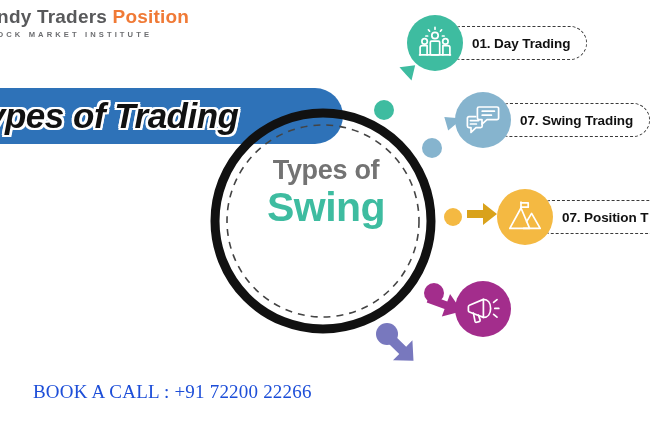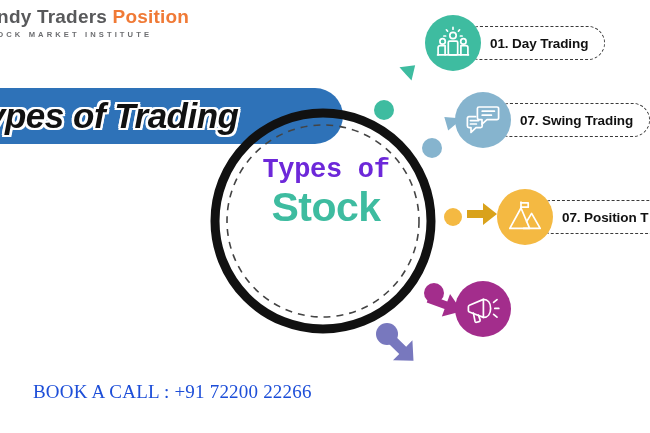--- a/index.html
+++ b/index.html
@@ -49,22 +49,22 @@
 
   
   #ring-wrap{position:absolute;left:198px;top:96px;width:250px;height:250px;}
   #ring-wrap svg{display:block;}
 
   #center-text{
     position:absolute;left:238px;top:155px;width:176px;
     text-align:center;pointer-events:none;
   }
   #center-text .l1{
-    font-family:Liberation Mono, monospace;
-    font-size:27px;font-weight:bold;color:#6d28d9;line-height:30px;
+    font-family:Liberation Sans, sans-serif;
+    font-size:27px;font-weight:bold;color:#737373;line-height:30px;
     letter-spacing:-.3px;
   }
   #center-text .l2{
     font-family:"Liberation Sans",sans-serif;
     font-size:41px;font-weight:bold;color:#3EBCA0;line-height:44px;
     letter-spacing:-.5px;
   }
   #center-text .l3{
     font-family:"Liberation Sans",sans-serif;
     font-size:25px;font-weight:bold;color:#111;line-height:30px;
@@ -88,21 +88,21 @@
     background:transparent;
     position:relative;z-index:2;
     box-sizing:border-box;
   }
   .pill .ptxt{
     font-family:"Liberation Sans",sans-serif;
     font-size:13.5px;font-weight:bold;color:#111;
     white-space:nowrap;letter-spacing:-.1px;
   }
 
-  #item0{left:425px;top:15px;align-items:center;}
+  #item0{left:407px;top:15px;align-items:center;}
   #item1{left:455px;top:92px;}
   #item2{left:497px;top:189px;}
   #item3{left:455px;top:281px;}
   #item4{left:413px;top:362px;}
 
   
   .arrow{position:absolute;z-index:1;}
   #arrow0{left:384px;top:54px;}
   #arrow1{left:424px;top:106px;}
   #arrow2{left:465px;top:200px;}
@@ -140,21 +140,21 @@
 
   <div id="ring-wrap">
     <svg width="250" height="250" viewBox="0 0 250 250" aria-hidden="true">
       <circle cx="125" cy="125" r="108" fill="none" stroke="#111111" stroke-width="9"></circle>
       <circle cx="125" cy="125" r="96" fill="none" stroke="#444444" stroke-width="1.6" stroke-dasharray="7 6"></circle>
     </svg>
   </div>
 
   <div id="center-text">
     <div class="l1">Types of</div>
-    <div class="l2">Stock</div>
+    <div class="l2">Swing</div>
   </div>
 
   <div class="dot" id="dot0"></div>
   <div class="dot" id="dot1"></div>
   <div class="dot" id="dot2"></div>
   <div class="dot" id="dot3"></div>
   <div class="dot" id="dot4"></div>
 
   <div class="arrow" id="arrow0">
     <svg width="36" height="38" viewBox="0 0 36 38">

